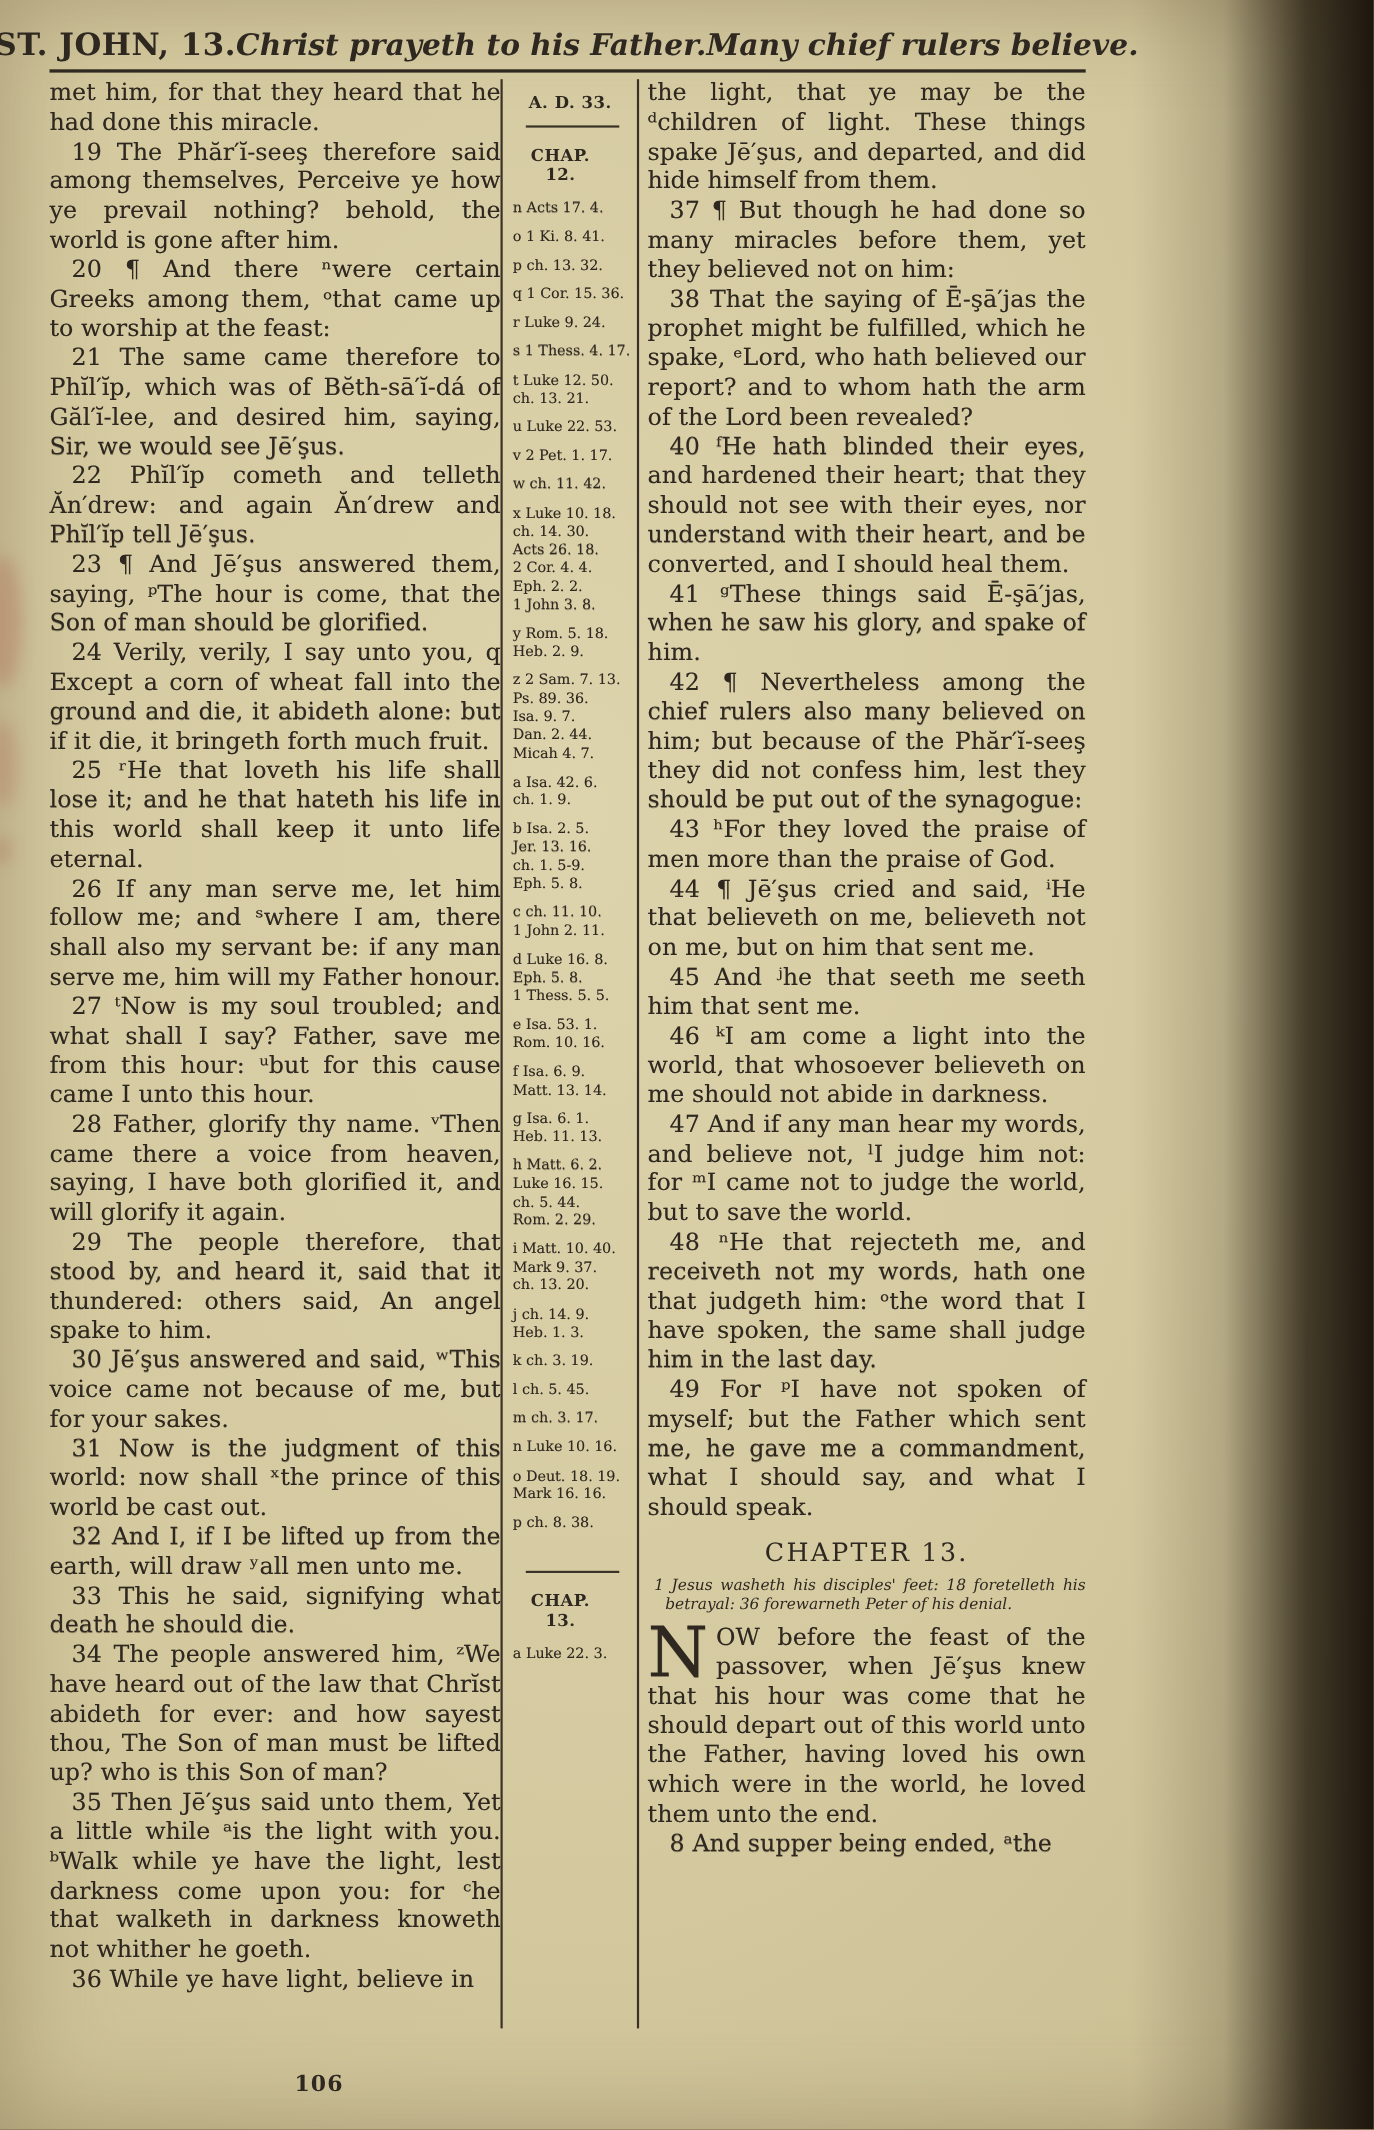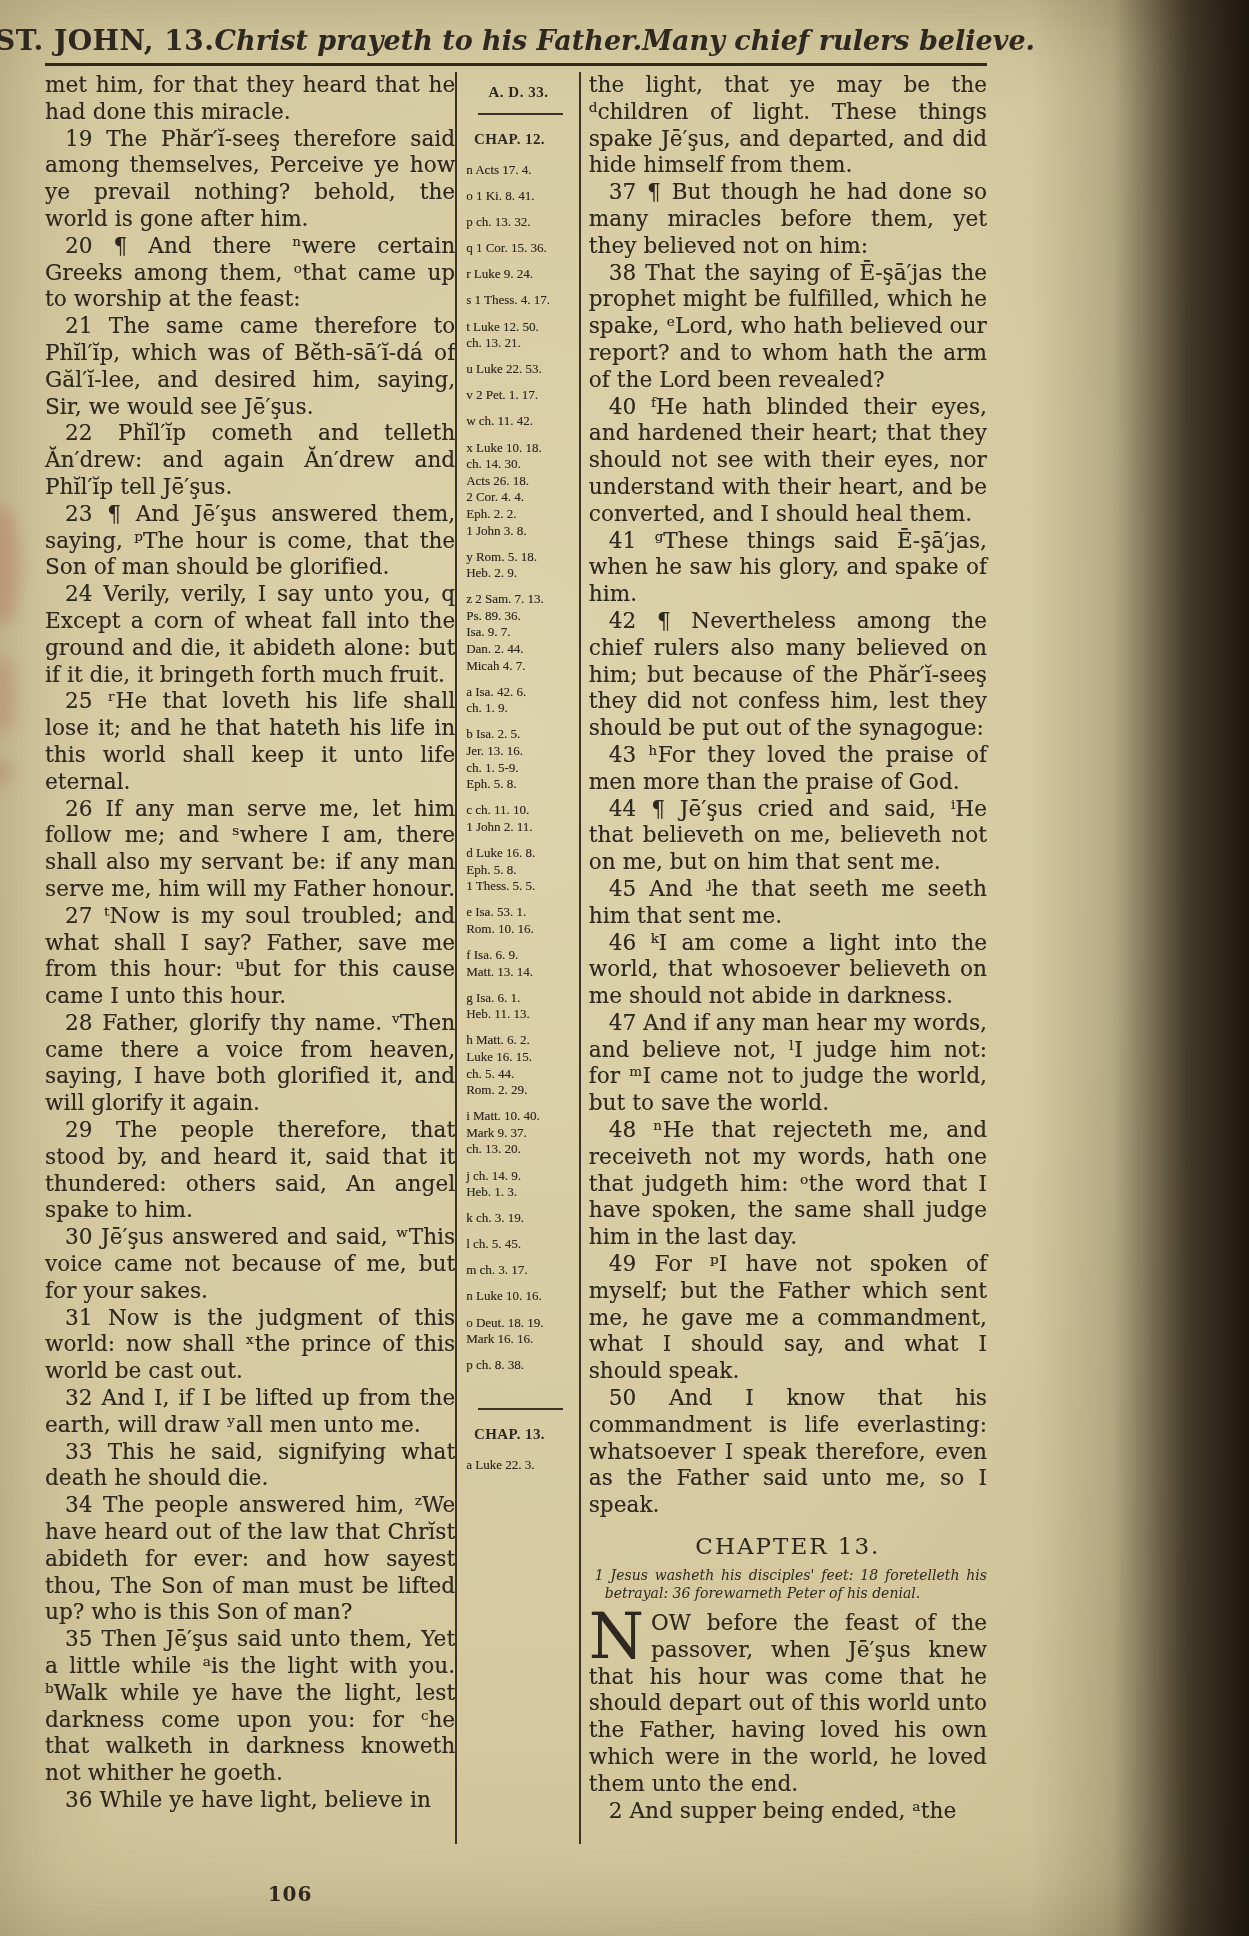--- a/index.html
+++ b/index.html
@@ -28,21 +28,20 @@
   .h-title{font-weight:bold;font-size:28px;letter-spacing:.5px;white-space:nowrap;}
   .h-sub{font-weight:bold;font-style:italic;font-size:27px;white-space:nowrap;}
   .header-rule{border-top:3px solid #2f2920;margin:2px 0 6px 0;}
 
   .columns{display:flex;min-height:1772px;}
   .col-left{width:412px;}
   .col-center{
     width:126px;box-sizing:border-box;
     border-left:2px solid #3a3226;border-right:2px solid #3a3226;
     padding:4px 4px 0 9px;
-    font-family:Liberation Serif, serif;
   }
   .col-right{width:400px;padding-left:8px;}
 
   .verse{
     margin:0;text-indent:20px;text-align:justify;
     font-size:21.5px;line-height:26.8px;letter-spacing:.1px;
     text-shadow:.2px .2px .3px rgba(45,35,22,.45);
   }
   .verse.noindent{text-indent:0;}
 
@@ -186,26 +185,25 @@
         <p class="verse">40 ᶠHe hath blinded their eyes, and hardened their heart; that they should not see with their eyes, nor understand with their heart, and be converted, and I should heal them.</p>
         <p class="verse">41 ᵍThese things said Ē-şā′jas, when he saw his glory, and spake of him.</p>
         <p class="verse">42 ¶ Nevertheless among the chief rulers also many believed on him; but because of the Phăr′ĭ-seeş they did not confess him, lest they should be put out of the synagogue:</p>
         <p class="verse">43 ʰFor they loved the praise of men more than the praise of God.</p>
         <p class="verse">44 ¶ Jē′şus cried and said, ⁱHe that believeth on me, believeth not on me, but on him that sent me.</p>
         <p class="verse">45 And ʲhe that seeth me seeth him that sent me.</p>
         <p class="verse">46 ᵏI am come a light into the world, that whosoever believeth on me should not abide in darkness.</p>
         <p class="verse">47 And if any man hear my words, and believe not, ˡI judge him not: for ᵐI came not to judge the world, but to save the world.</p>
         <p class="verse">48 ⁿHe that rejecteth me, and receiveth not my words, hath one that judgeth him: ᵒthe word that I have spoken, the same shall judge him in the last day.</p>
         <p class="verse">49 For ᵖI have not spoken of myself; but the Father which sent me, he gave me a commandment, what I should say, and what I should speak.</p>
-        <p class="verse">50 And I know that his commandment is life everlasting: whatsoever I speak therefore, even as the Father said unto me, so I speak.</p>
 
         <h2 class="chapter-heading">CHAPTER 13.</h2>
         <p class="chapter-summary">1 Jesus washeth his disciples' feet: 18 foretelleth his betrayal: 36 forewarneth Peter of his denial.</p>
         <p class="verse noindent"><span class="dropcap">N</span><span>OW before the feast of the passover, when Jē′şus knew that his hour was come that he should depart out of this world unto the Father, having loved his own which were in the world, he loved them unto the end.</span></p>
-        <p class="verse">2 And supper being ended, ᵃthe</p>
+        <p class="verse">8 And supper being ended, ᵃthe</p>
       </div>
 
     </div>
 
     <div class="pagenum">106</div>
   </div>
 
   <div class="edge"></div>
 </div>
 

